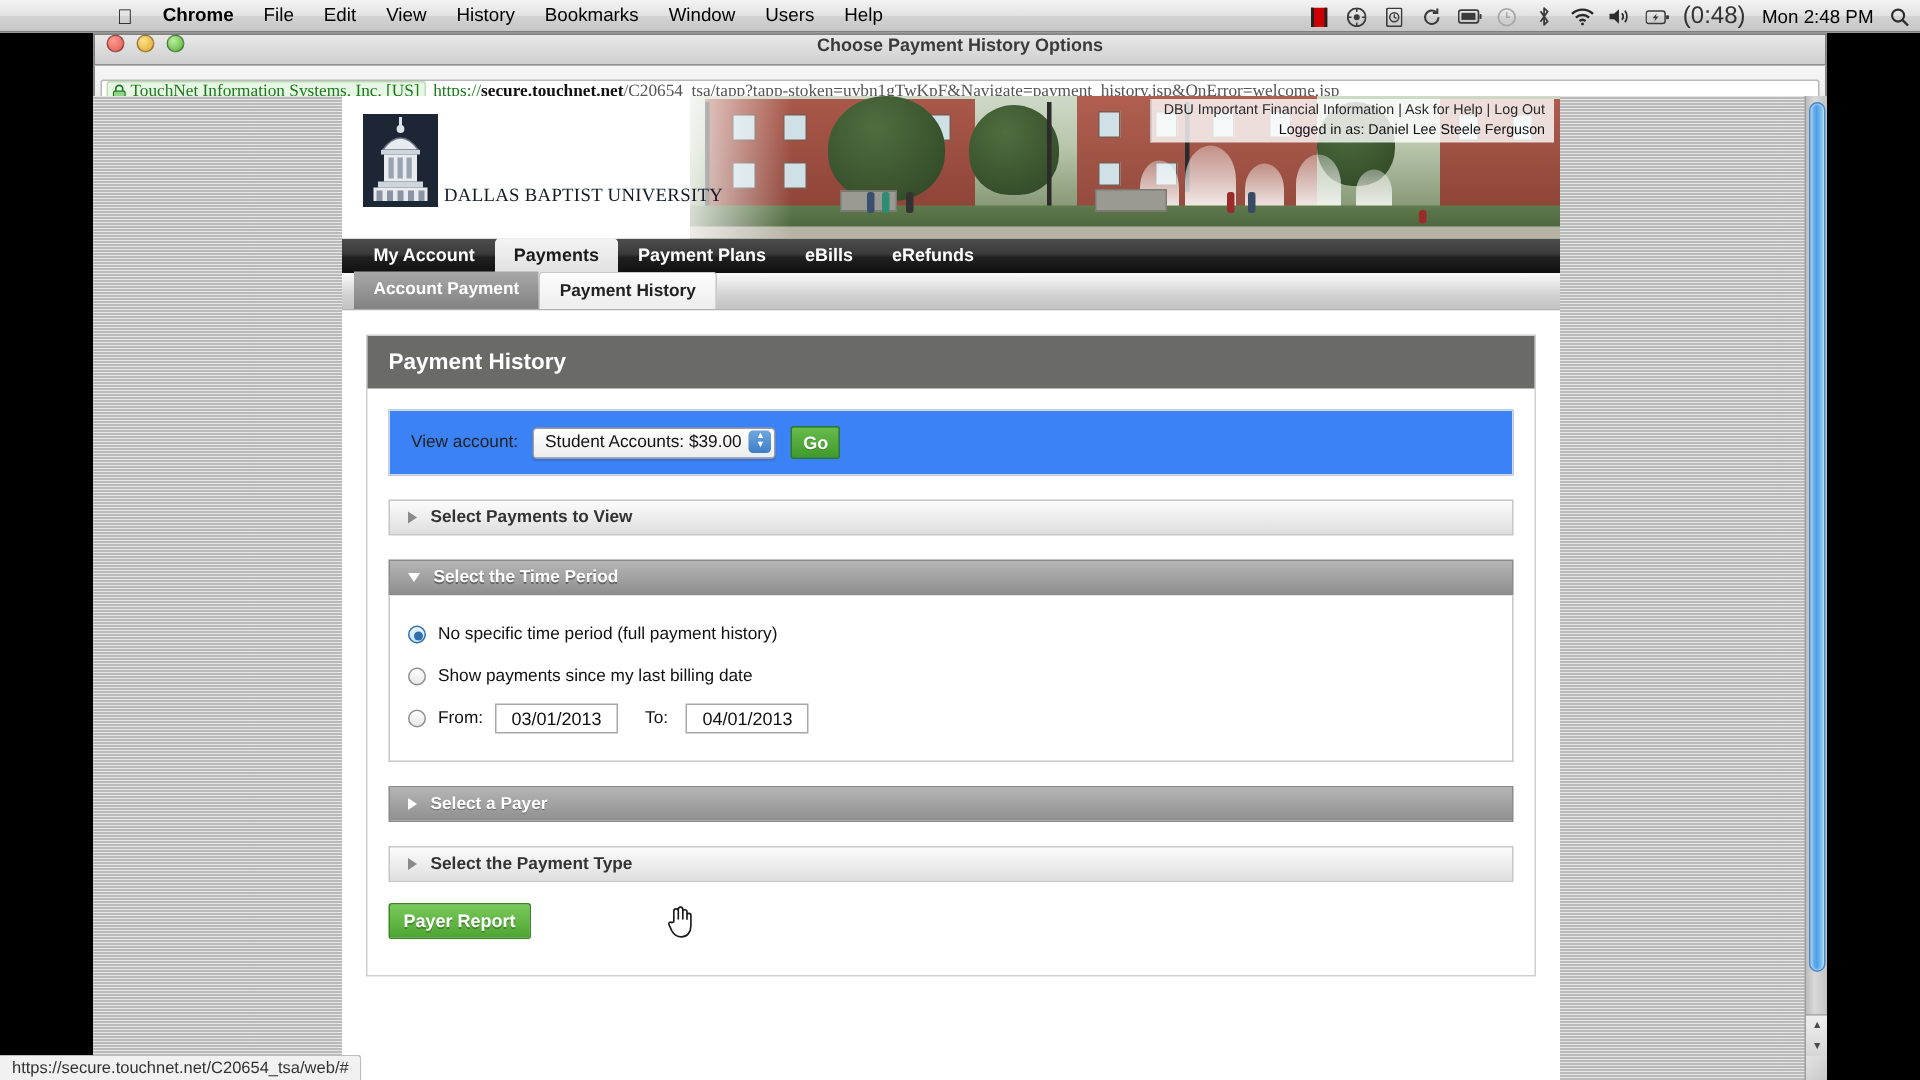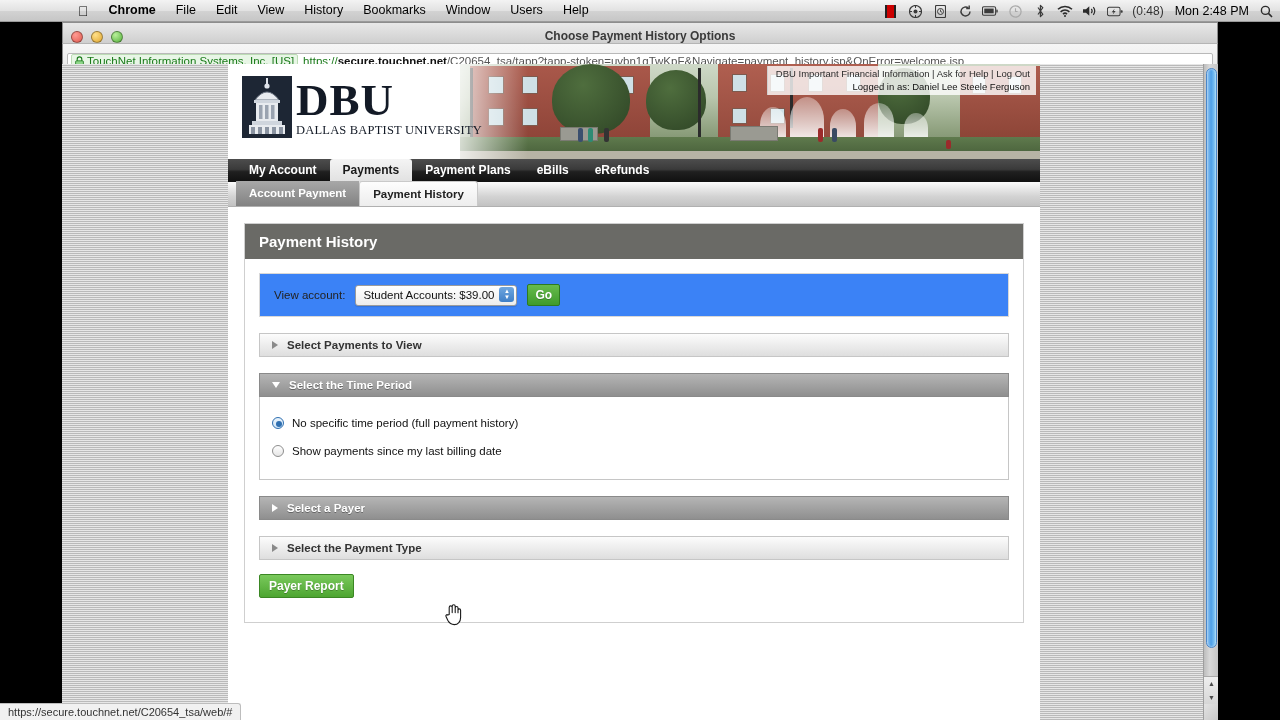--- a/index.html
+++ b/index.html
@@ -15,39 +15,39 @@
     font-size:12.5px; color:#000; }
   .mb-left{ display:flex; align-items:center; padding-left:68px; gap:0px; }
   .mb-item{ padding:0 10px; line-height:21px; white-space:nowrap; }
   .mb-item.bold{ font-weight:bold; }
   .apple{ font-size:14px; padding:0 10px; line-height:20px; }
   .mb-right{ position:absolute; right:6px; top:0; height:22px;
     display:flex; align-items:center; gap:9px; font-size:12px; }
   .mb-ico{ width:16px; height:14px; display:inline-flex; align-items:center;
     justify-content:center; color:#2b2b2b; }
   .clocktxt{ font-size:12.5px; padding-left:2px; white-space:nowrap; }
-  .battpct{ font-size:12px; color:#333; }
+  .battpct{ font-size:16px; color:#333; }
 
   
   .winbar{ position:absolute; left:62px; top:22px; width:1156px; height:21px;
     background:linear-gradient(to bottom,#e8e8e8,#cfcfcf);
     border:1px solid #8d8d8d; border-bottom:none;
-    display:flex; align-items:flex-end; }
+    display:flex; align-items:flex-start; }
   .traffic{ display:flex; gap:8px; padding-left:8px; }
   .tl{ width:12px; height:12px; border-radius:50%; border:1px solid rgba(0,0,0,.35); }
   .tl.r{ background:radial-gradient(circle at 35% 30%,#ff9b93,#e05a4f); }
   .tl.y{ background:radial-gradient(circle at 35% 30%,#ffe08a,#e0a62f); }
   .tl.g{ background:radial-gradient(circle at 35% 30%,#b9f09a,#54b03a); }
   .wintitle{ position:absolute; left:0; right:0; text-align:center;
     font-size:12px; color:#3a3a3a; font-weight:bold; }
 
   .omnibar{ position:absolute; left:62px; top:43px; width:1156px; height:36px;
     background:linear-gradient(to bottom,#f6f6f6,#e6e6e6);
     border:1px solid #8d8d8d; border-top:1px solid #b5b5b5;
-    display:flex; align-items:center; padding:0 4px; }
+    display:flex; align-items:center; padding:0 4px;font-family:Liberation Serif, serif; }
   .urlbox{ flex:1; height:17px; background:#fff; border:1px solid #b9b9b9;
     border-radius:2px; display:flex; align-items:center; padding:0 3px;
     font-size:11.5px; overflow:hidden; white-space:nowrap; }
   .lockwrap{ display:flex; align-items:center; background:#e8f6e6;
     border:1px solid #bcdcb5; border-radius:2px; padding:0 3px; height:15px; }
   .lockico{ width:9px; height:11px; margin-right:3px; flex:none; }
   .secure-org{ color:#1a7a1a; font-size:11.5px; }
   .urltxt{ margin-left:5px; color:#555; font-size:11.5px;
     overflow:hidden; text-overflow:clip; }
   .urltxt b{ color:#111; font-weight:bold; }
@@ -407,21 +407,20 @@
               <rect x="10" y="45" width="30" height="4" fill="#cfd5dd"></rect>
               <rect x="7" y="49" width="36" height="9" fill="#e8ebef"></rect>
               <rect x="9" y="51" width="4" height="7" fill="#8b94a2"></rect>
               <rect x="16" y="51" width="4" height="7" fill="#8b94a2"></rect>
               <rect x="23" y="51" width="4" height="7" fill="#8b94a2"></rect>
               <rect x="30" y="51" width="4" height="7" fill="#8b94a2"></rect>
               <rect x="37" y="51" width="4" height="7" fill="#8b94a2"></rect>
             </svg>
           </div>
           <div class="dbu-wrap">
-            <div class="dbu">DBU</div>
             <div class="dbusub">DALLAS BAPTIST UNIVERSITY</div>
           </div>
         </div>
         <div class="infobox">
           <div class="infolinks">DBU Important Financial Information | Ask for Help | Log Out</div>
           <div class="infologged"><span>Logged in as:</span> <b>Daniel Lee Steele Ferguson</b></div>
         </div>
       </div>
 
       <div class="nav1">
@@ -470,20 +469,27 @@
               </div>
               <div class="acc-body">
                 <div class="radio-row">
                   <span class="radio on"></span>
                   <span>No specific time period (full payment history)</span>
                 </div>
                 <div class="radio-row">
                   <span class="radio"></span>
                   <span>Show payments since my last billing date</span>
                 </div>
+                <div class="radio-row">
+                  <span class="radio"></span>
+                  <span>From:</span>
+                  <input class="dateinput" type="text" value="03/01/2013" style="">
+                  <span class="tolabel">To:</span>
+                  <input class="dateinput" type="text" value="04/01/2013" style="">
+                </div>
               </div>
             </div>
 
             
             <div class="accordion">
               <div class="acc-head open">
                 <span class="tri right" style="border-left-color:#ffffff;"></span>
                 <span>Select a Payer</span>
               </div>
             </div>

